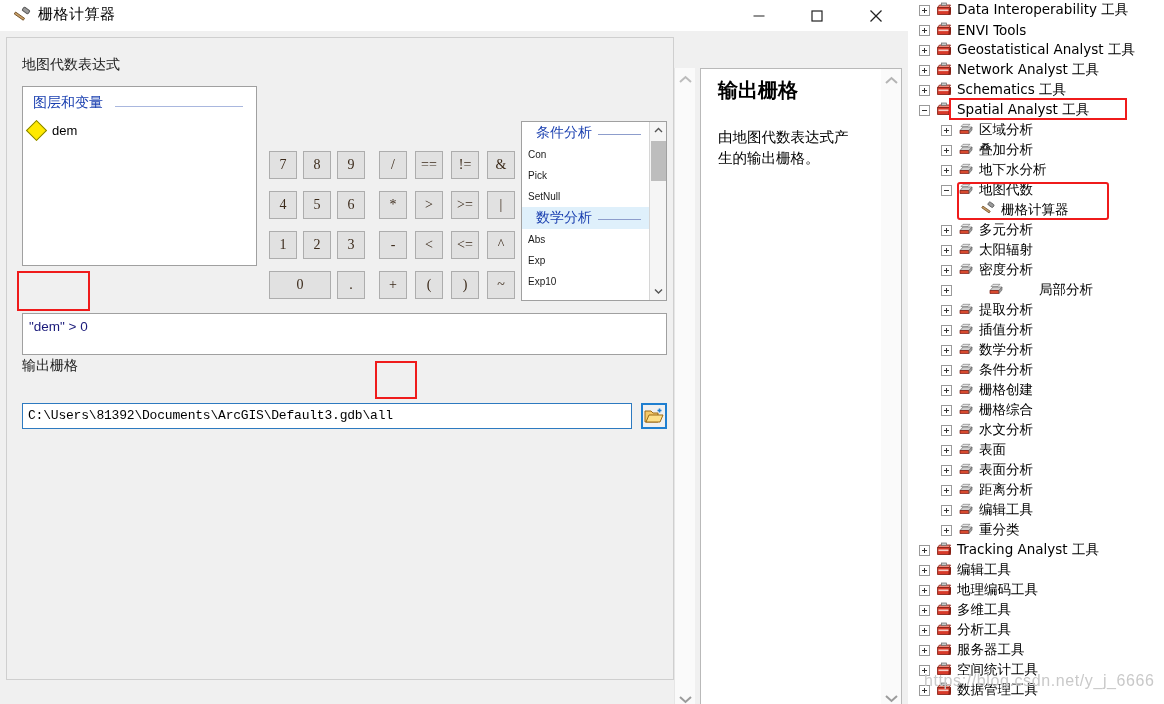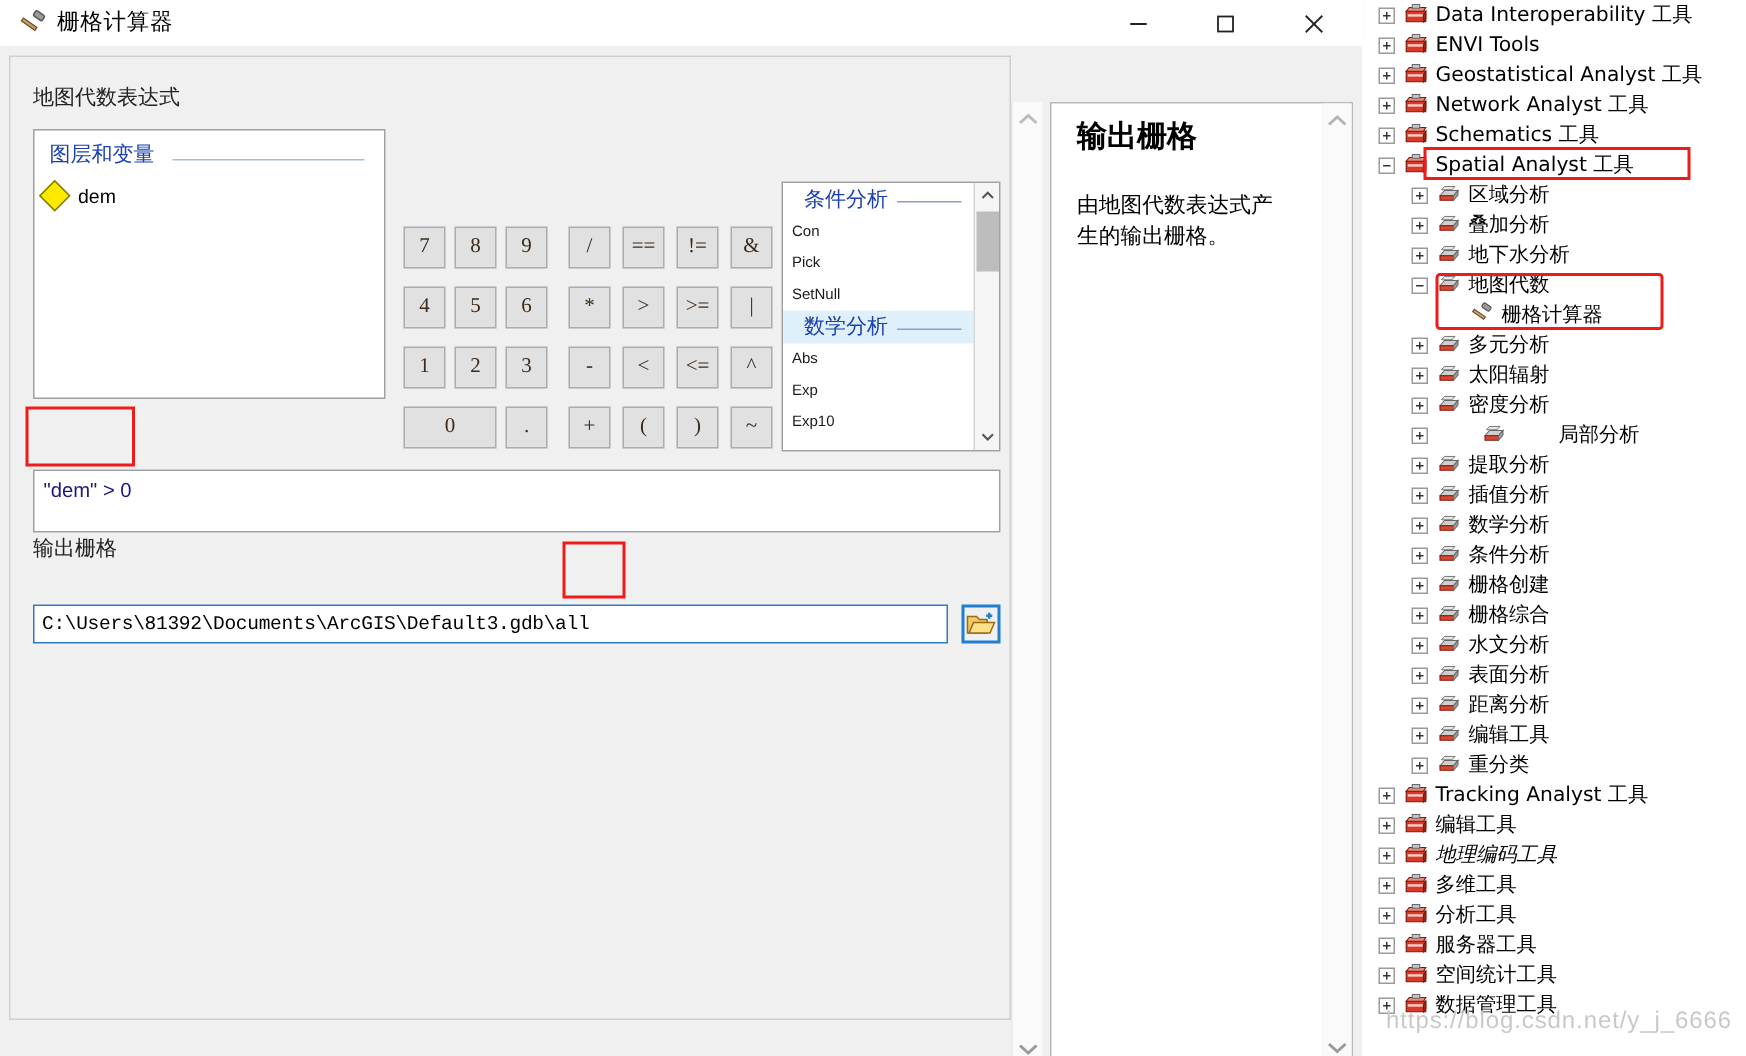--- a/index.html
+++ b/index.html
@@ -518,20 +518,30 @@
           <span class="tlabel">水文分析</span>
         </div>
         <div class="tnode" style="padding-left: 22px;">
           <span class="plus"></span>
           <span class="tb-ico"><svg width="16" height="13" viewBox="0 0 16 13">
               <path d="M2 8.5l3-3.5h9l-3 3.5z" fill="#cfcfcf" stroke="#6a6a6a" stroke-width=".7"></path>
               <path d="M2 8.5h9v3H2z" fill="#d84a30" stroke="#7d1a10" stroke-width=".7"></path>
               <path d="M11 8.5l3-3.5v3l-3 3.5z" fill="#9e9e9e" stroke="#6a6a6a" stroke-width=".7"></path>
               <path d="M3 4.5l2-2.2h7l-2 2.2z" fill="#e8e8e8" stroke="#6a6a6a" stroke-width=".6"></path>
             </svg></span>
+          <span class="tlabel">表面</span>
+        </div>
+        <div class="tnode" style="padding-left: 22px;">
+          <span class="plus"></span>
+          <span class="tb-ico"><svg width="16" height="13" viewBox="0 0 16 13">
+              <path d="M2 8.5l3-3.5h9l-3 3.5z" fill="#cfcfcf" stroke="#6a6a6a" stroke-width=".7"></path>
+              <path d="M2 8.5h9v3H2z" fill="#d84a30" stroke="#7d1a10" stroke-width=".7"></path>
+              <path d="M11 8.5l3-3.5v3l-3 3.5z" fill="#9e9e9e" stroke="#6a6a6a" stroke-width=".7"></path>
+              <path d="M3 4.5l2-2.2h7l-2 2.2z" fill="#e8e8e8" stroke="#6a6a6a" stroke-width=".6"></path>
+            </svg></span>
           <span class="tlabel">表面分析</span>
         </div>
         <div class="tnode" style="padding-left: 22px;">
           <span class="plus"></span>
           <span class="tb-ico"><svg width="16" height="13" viewBox="0 0 16 13">
               <path d="M2 8.5l3-3.5h9l-3 3.5z" fill="#cfcfcf" stroke="#6a6a6a" stroke-width=".7"></path>
               <path d="M2 8.5h9v3H2z" fill="#d84a30" stroke="#7d1a10" stroke-width=".7"></path>
               <path d="M11 8.5l3-3.5v3l-3 3.5z" fill="#9e9e9e" stroke="#6a6a6a" stroke-width=".7"></path>
               <path d="M3 4.5l2-2.2h7l-2 2.2z" fill="#e8e8e8" stroke="#6a6a6a" stroke-width=".6"></path>
             </svg></span>
@@ -572,21 +582,21 @@
           <span class="plus"></span>
           <span class="tb-ico"><svg width="16" height="15" viewBox="0 0 16 15">
               <path d="M1.5 6.5h13v7h-13z" fill="#d83a2a" stroke="#7d1a10" stroke-width=".8"></path>
               <path d="M1.5 6.5l2-2.5h11l-1.5 2.5z" fill="#f08a7a" stroke="#7d1a10" stroke-width=".8"></path>
               <path d="M14.5 6.5l-1.5 2.5v4.5l1.5-2z" fill="#a82418" stroke="#7d1a10" stroke-width=".8"></path>
               <rect x="5.5" y="2" width="5" height="2.5" fill="#c8c8c8" stroke="#6a6a6a" stroke-width=".7"></rect>
               <rect x="2.5" y="8.5" width="10" height="1.6" fill="#f4cfc8"></rect>
             </svg></span>
           <span class="tlabel">编辑工具</span>
         </div>
-        <div class="tnode" style="padding-left: 0px; font-style: italic;">
+        <div class="tnode" style="padding-left: 0px;">
           <span class="plus"></span>
           <span class="tb-ico"><svg width="16" height="15" viewBox="0 0 16 15">
               <path d="M1.5 6.5h13v7h-13z" fill="#d83a2a" stroke="#7d1a10" stroke-width=".8"></path>
               <path d="M1.5 6.5l2-2.5h11l-1.5 2.5z" fill="#f08a7a" stroke="#7d1a10" stroke-width=".8"></path>
               <path d="M14.5 6.5l-1.5 2.5v4.5l1.5-2z" fill="#a82418" stroke="#7d1a10" stroke-width=".8"></path>
               <rect x="5.5" y="2" width="5" height="2.5" fill="#c8c8c8" stroke="#6a6a6a" stroke-width=".7"></rect>
               <rect x="2.5" y="8.5" width="10" height="1.6" fill="#f4cfc8"></rect>
             </svg></span>
           <span class="tlabel">地理编码工具</span>
         </div>

